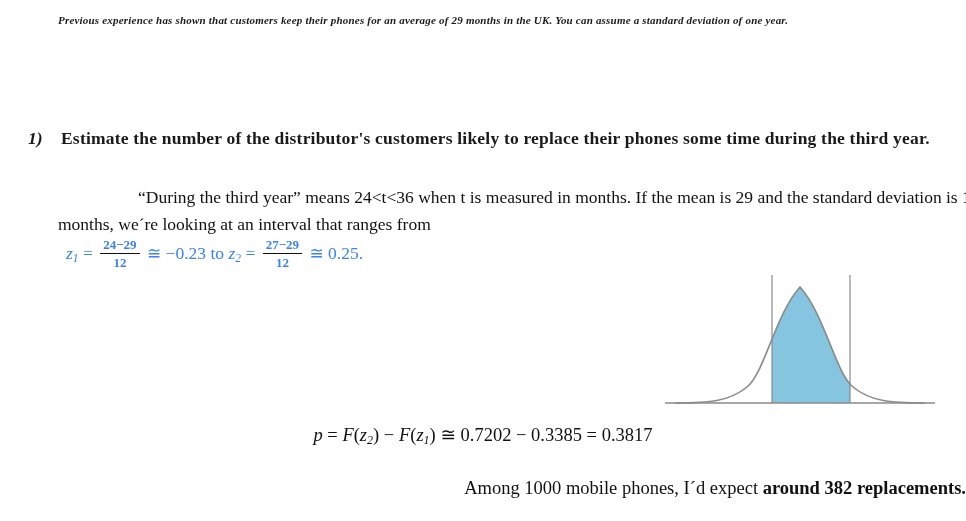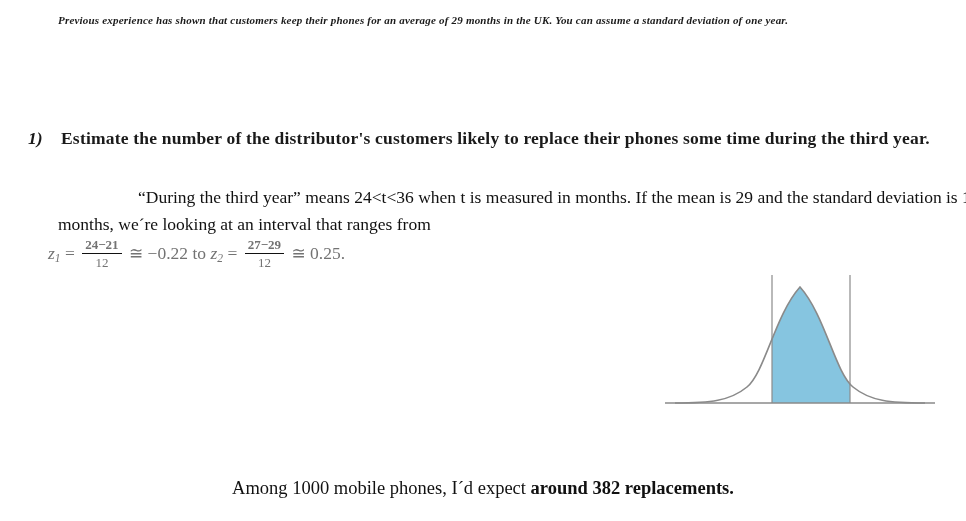--- a/index.html
+++ b/index.html
@@ -66,25 +66,25 @@
     top: 58px;
     width: 925px;
     font-family: "Liberation Serif", serif;
     font-size: 17.5px;
     line-height: 27px;
     text-indent: 80px;
     color: #111111;
   }
   .zline {
     position: absolute;
-    left: 20px;
+    left: 38px;
     top: 112px;
     font-size: 17.5px;
     line-height: 24px;
-    color: #737373;
+    color: #3b82f6;
     white-space: nowrap;
   }
   .math {
     font-family: "Liberation Serif", serif;
   }
   .mi {
     font-style: italic;
   }
   .sub {
     font-size: 11.5px;
@@ -103,21 +103,21 @@
   }
   .frac .num {
     display: block;
     padding: 0 3px 1px 3px;
     border-bottom: 1px solid #111111;
     font-weight: bold;
   }
   .frac .den {
     display: block;
     padding: 1px 3px 0 3px;
-    font-weight: normal;
+    font-weight: bold;
   }
   .approx {
     font-size: 17px;
   }
   .pline {
     position: absolute;
     left: 0;
     top: 424px;
     width: 966px;
     text-align: center;
@@ -125,21 +125,21 @@
     color: #111111;
   }
   .pline .sub {
     font-size: 12px;
   }
   .closing {
     position: absolute;
     left: 0;
     top: 478px;
     width: 966px;
-    text-align: center;
+    text-align: right;
     font-size: 18.5px;
     color: #111111;
   }
   .closing b {
     font-weight: bold;
   }
   .curve-wrap {
     position: absolute;
     left: 655px;
     top: 255px;
@@ -157,25 +157,25 @@
   <div class="q-block">
     <div class="q-number">1)</div>
     <div class="q-text">Estimate the number of the distributor's customers likely to replace their phones some time during the third year.</div>
 
     <div class="answer-p1">“During the third year” means 24&lt;t&lt;36 when t is measured in months. If the mean is 29 and the standard deviation is 12 months, we´re looking at an interval that ranges from</div>
 
     <div class="zline math">
       <span class="mi">z</span><span class="sub">1</span>
       <span>=</span>
       <span class="frac">
-        <span class="num">24−21</span>
+        <span class="num">24−29</span>
         <span class="den">12</span>
       </span>
       <span class="approx">≅</span>
-      <span>−0.22</span>
+      <span>−0.23</span>
       <span>to</span>
       <span class="mi">z</span><span class="sub">2</span>
       <span>=</span>
       <span class="frac">
         <span class="num">27−29</span>
         <span class="den">12</span>
       </span>
       <span class="approx">≅</span>
       <span>0.25.</span>
     </div>
@@ -189,18 +189,27 @@
         </clipPath>
       </defs>
       <path d="M 20 148 C 55 148, 75 146, 92 132 C 110 117, 120 60, 145 32 C 170 60, 180 117, 198 132 C 215 146, 235 148, 270 148 L 270 148 Z" fill="#86c5e0" stroke="none" clip-path="url(#shadeClip)"></path>
       <path d="M 20 148 C 55 148, 75 146, 92 132 C 110 117, 120 60, 145 32 C 170 60, 180 117, 198 132 C 215 146, 235 148, 270 148" fill="none" stroke="#8a8a8a" stroke-width="1.6"></path>
       <line x1="10" y1="148" x2="280" y2="148" stroke="#8a8a8a" stroke-width="1.4"></line>
       <line x1="117" y1="148" x2="117" y2="20" stroke="#8a8a8a" stroke-width="1.2"></line>
       <line x1="195" y1="148" x2="195" y2="20" stroke="#8a8a8a" stroke-width="1.2"></line>
     </svg>
   </div>
 
+  <div class="pline math">
+    <span class="mi">p</span>
+    <span>=</span>
+    <span class="mi">F</span><span>(</span><span class="mi">z</span><span class="sub">2</span><span>)</span>
+    <span>−</span>
+    <span class="mi">F</span><span>(</span><span class="mi">z</span><span class="sub">1</span><span>)</span>
+    <span>≅</span>
+    <span>0.7202 − 0.3385 = 0.3817</span>
+  </div>
 
   <div class="closing">
     <span>Among 1000 mobile phones, I´d expect </span><b>around 382 replacements.</b>
   </div>
 
 </div>
 
 </body></html>

